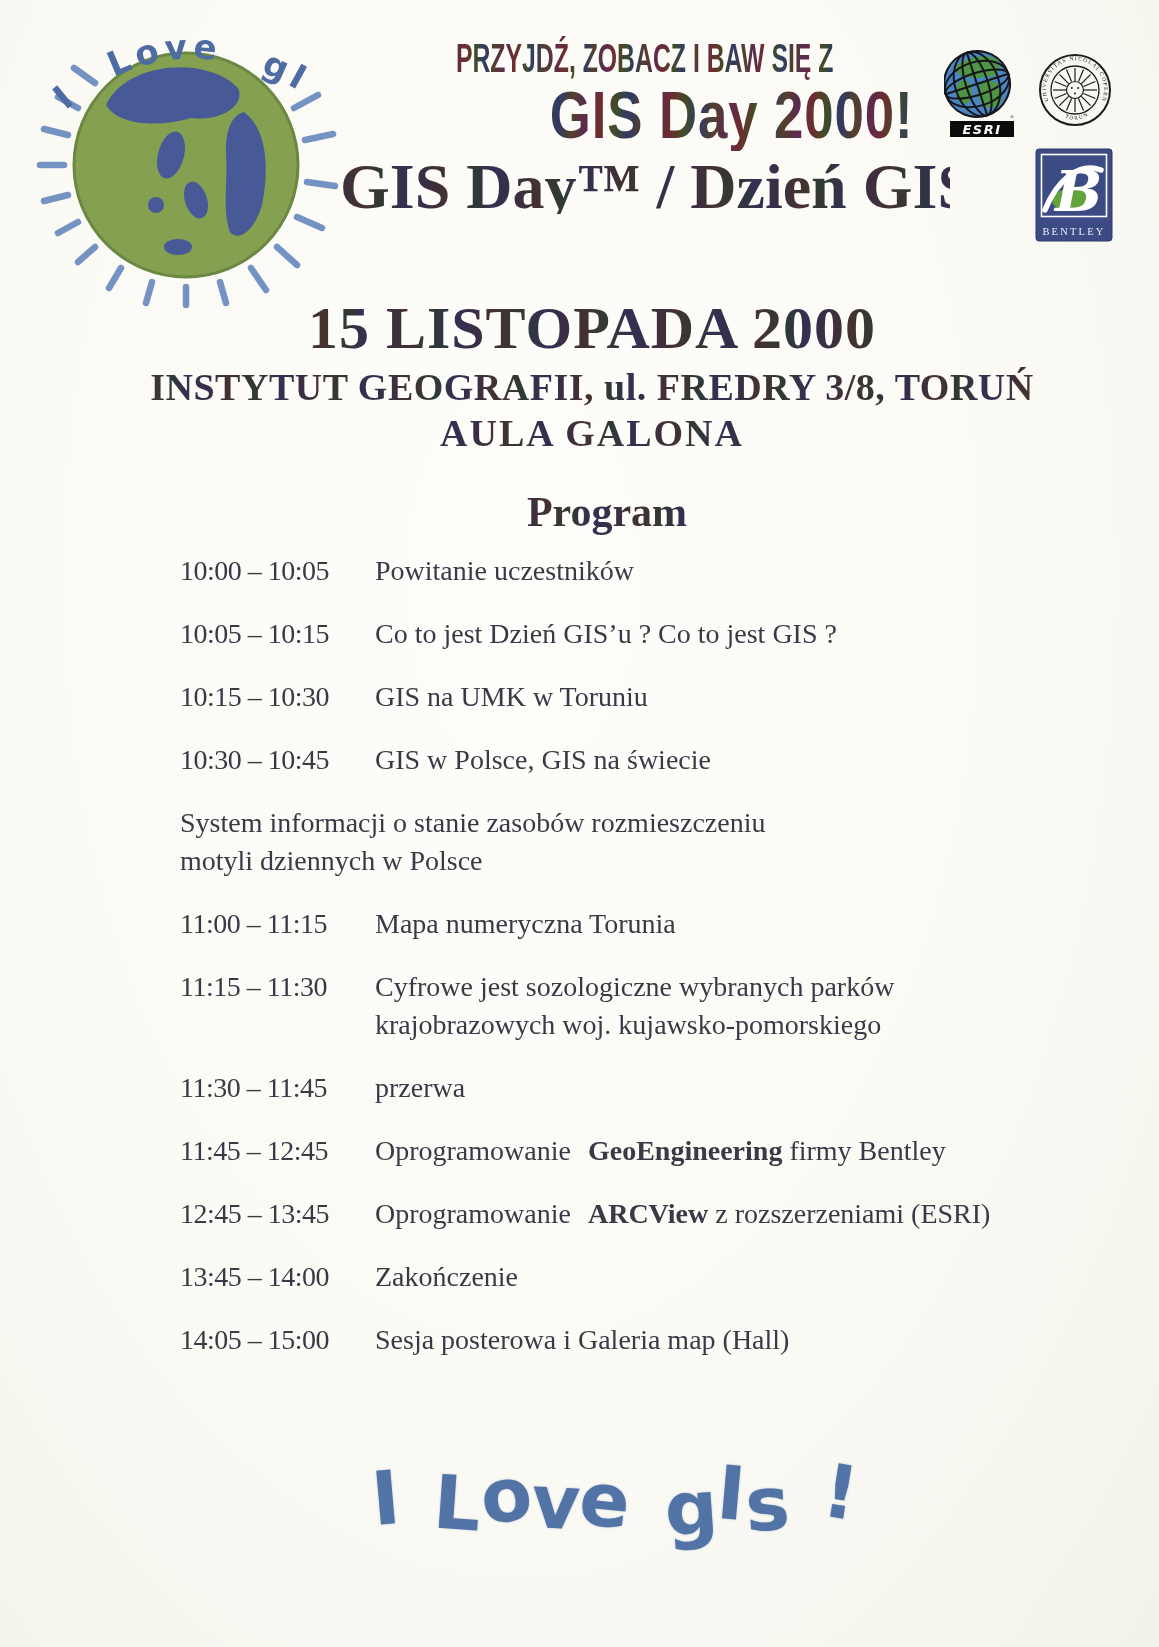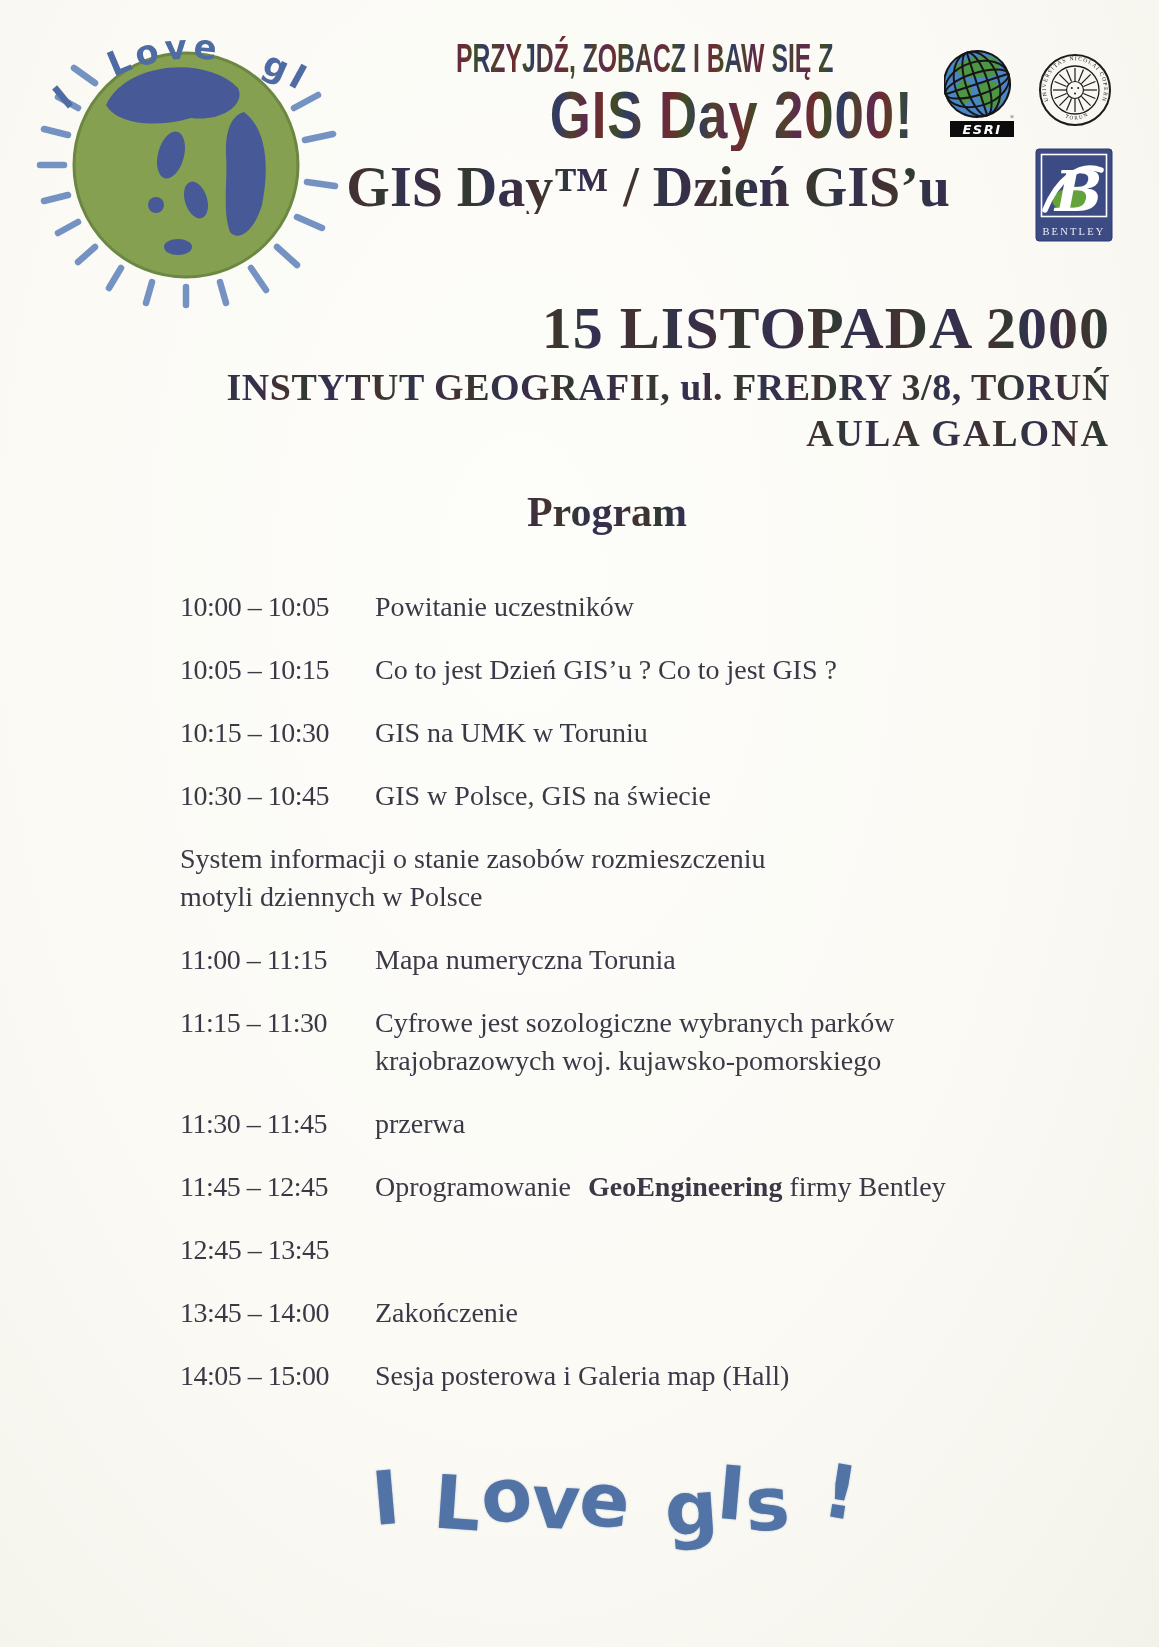--- a/index.html
+++ b/index.html
@@ -25,31 +25,31 @@
   .header-block { position:absolute; left:340px; top:36px; width:610px; text-align:right; }
   .tagline {
     font-family:"Liberation Sans", sans-serif; font-weight:bold; font-size:40px; line-height:44px;
     white-space:nowrap; transform:scale(0.62,1.02); transform-origin:50% 50%;
   }
   .gisday {
     font-family:"Liberation Sans", sans-serif; font-weight:bold; font-size:60px; line-height:64px;
     white-space:nowrap; transform:scale(0.88,1.1); transform-origin:50% 20%; margin-top:2px;
     letter-spacing:1px;
   }
-  .subtitle { font-weight:bold; font-size:56px; line-height:54px; margin-top:14px; white-space:nowrap; }
+  .subtitle { font-weight:bold; font-size:64px; line-height:54px; margin-top:14px; white-space:nowrap; }
   .logo-esri    { position:absolute; left:944px; top:46px;  width:72px; height:92px; }
   .logo-seal    { position:absolute; left:1038px; top:50px; width:74px; height:80px; }
   .logo-bentley { position:absolute; left:1035px; top:148px; width:78px; height:94px; }
-  .event-block { position:absolute; left:0; top:296px; width:1110px; text-align:right; }
+  .event-block { position:absolute; left:0; top:296px; width:1110px; text-align:center;padding-left:37px; }
   .date  { font-size:60px; font-weight:bold; line-height:64px; letter-spacing:1px; }
   .venue { font-size:38px; font-weight:bold; line-height:46px; margin-top:4px; letter-spacing:0.5px; }
   .hall  { font-size:38px; font-weight:bold; line-height:46px; letter-spacing:2px; }
   .program-heading { position:absolute; left:0; top:488px; width:1150px; text-align:center;
     font-size:42px; font-weight:bold;padding-left:32px; }
-  .schedule { position:absolute; left:180px; top:588px; width:900px; }
+  .schedule { position:absolute; left:180px; top:552px; width:900px; }
   .prow  { display:flex; margin-bottom:25px; font-size:28px; line-height:38px; color:#3c3947; }
   .ptime { width:195px; flex:none; letter-spacing:-0.5px; }
   .pdesc { width:690px; white-space:pre-line; }
   .pdesc .b { font-weight:bold;margin-left:10px; }
   .handwriting {
     position:absolute; left:372px; top:1455px; white-space:nowrap;
     font-family:"DejaVu Sans", sans-serif; font-size:74px; font-weight:bold;
     color:#5173a6; text-shadow:0 0 2px rgba(81,115,166,0.45);
   }
   .handwriting span { display:inline-block; }
@@ -212,20 +212,21 @@
       <div class="prow">
         <div class="ptime">11:30 – 11:45</div>
         <div class="pdesc"><span>przerwa</span></div>
       </div>
       <div class="prow">
         <div class="ptime">11:45 – 12:45</div>
         <div class="pdesc"><span>Oprogramowanie </span><span class="b">GeoEngineering</span><span> firmy Bentley</span></div>
       </div>
       <div class="prow">
         <div class="ptime">12:45 – 13:45</div>
+        <div class="pdesc"><span>Oprogramowanie </span><span class="b">ARCView</span><span> z rozszerzeniami  (ESRI)</span></div>
       </div>
       <div class="prow">
         <div class="ptime">13:45 – 14:00</div>
         <div class="pdesc"><span>Zakończenie</span></div>
       </div>
       <div class="prow">
         <div class="ptime">14:05 – 15:00</div>
         <div class="pdesc"><span>Sesja posterowa i Galeria map (Hall)</span></div>
       </div>
     </div>

